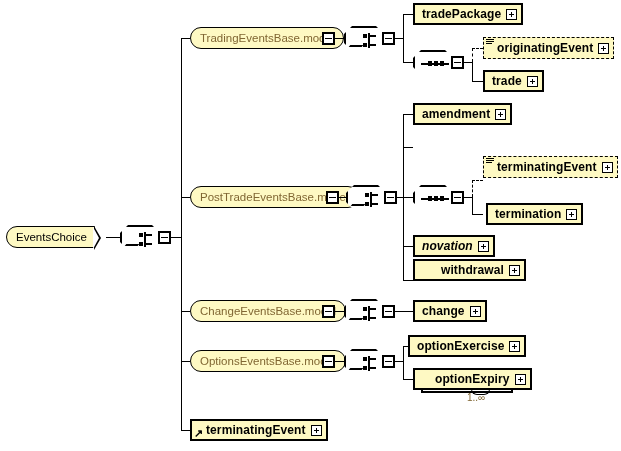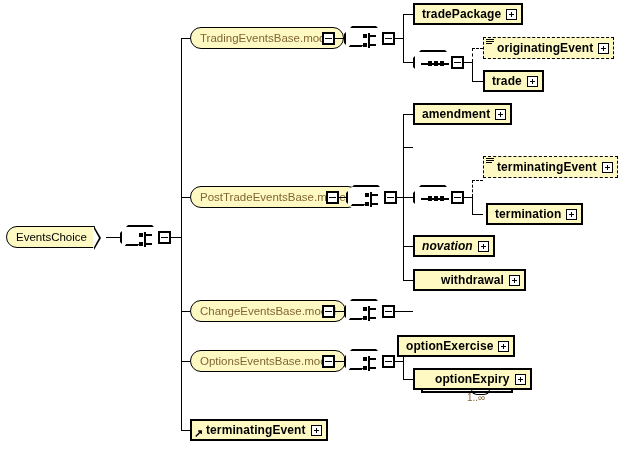--- a/index.html
+++ b/index.html
@@ -463,21 +463,21 @@
   <div class="node elem" style="left:413px; top:235px;font-style:italic;">
     <div class="shadow"></div>
     <span class="lbl">novation</span>
     <span class="plusbox">
         <i class="hbar"></i>
         <i class="vbar"></i>
       </span>
   </div>
 
   <div class="ln ln-h" style="left:403px; top:280px; width:10px;"></div>
-  <div class="node elem" style="left:413px; top:269px;padding-left:26px;">
+  <div class="node elem" style="left:413px; top:259px;padding-left:26px;">
     <div class="shadow"></div>
     <span class="lbl">withdrawal</span>
     <span class="plusbox">
         <i class="hbar"></i>
         <i class="vbar"></i>
       </span>
   </div>
 
   <div class="ln ln-h" style="left:181px; top:311px; width:9px;"></div>
   <div class="node model" style="left:190px; top:300px;">
@@ -496,20 +496,28 @@
       <div class="cho-dot" style="top:6px;"></div>
       <div class="cho-dot" style="top:15px;"></div>
       <div class="cho-stub" style="top:7px;"></div>
       <div class="cho-stub" style="top:16px;"></div>
     </div>
   </div>
   <div class="minusbox" style="left:382px; top:305px;">
     <div class="hbar"></div>
   </div>
   <div class="ln ln-h" style="left:395px; top:311px; width:18px;"></div>
+  <div class="node elem" style="left:413px; top:300px;">
+    <div class="shadow"></div>
+    <span class="lbl">change</span>
+    <span class="plusbox">
+        <i class="hbar"></i>
+        <i class="vbar"></i>
+      </span>
+  </div>
 
   <div class="ln ln-h" style="left:181px; top:361px; width:9px;"></div>
   <div class="node model" style="left:190px; top:350px;">
     <div class="shadow"></div>
     <span class="lbl">OptionsEventsBase.model</span>
   </div>
   <div class="minusbox" style="left:322px; top:355px;">
     <div class="hbar"></div>
   </div>
   <div class="ln ln-h" style="left:335px; top:361px; width:9px;"></div>
@@ -524,21 +532,21 @@
       <div class="cho-stub" style="top:16px;"></div>
     </div>
   </div>
   <div class="minusbox" style="left:382px; top:355px;">
     <div class="hbar"></div>
   </div>
   <div class="ln ln-h" style="left:395px; top:361px; width:8px;"></div>
   <div class="ln ln-v" style="left:403px; top:346px; height:33px;"></div>
 
   <div class="ln ln-h" style="left:403px; top:346px; width:10px;"></div>
-  <div class="node elem" style="left:397px; top:335px;align-items:center;">
+  <div class="node elem" style="left:408px; top:335px;align-items:center;">
     <div class="shadow"></div>
     <span class="lbl">optionExercise</span>
     <span class="plusbox">
         <i class="hbar"></i>
         <i class="vbar"></i>
       </span>
   </div>
 
   <div class="ln ln-h" style="left:403px; top:379px; width:10px;"></div>
   <div class="stack-b2" style="left:421px; top:376px; width:92px; height:17px;"></div>

